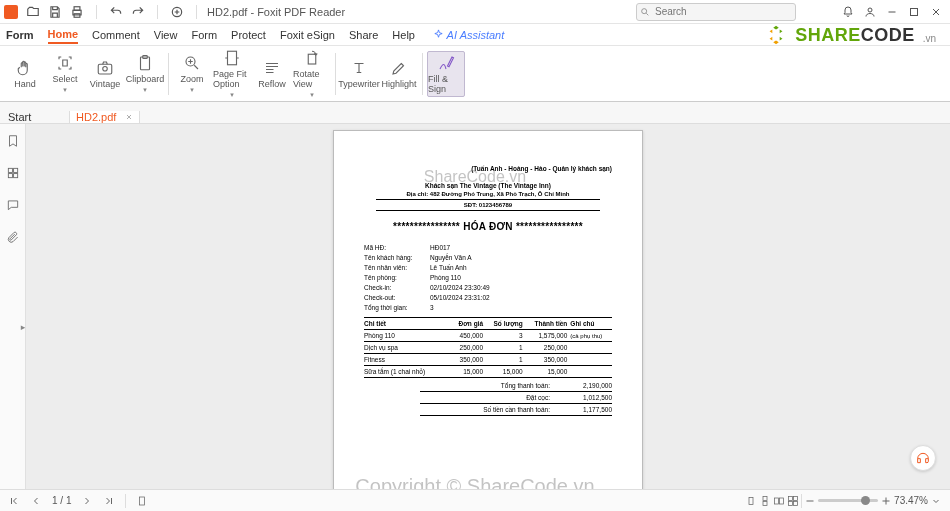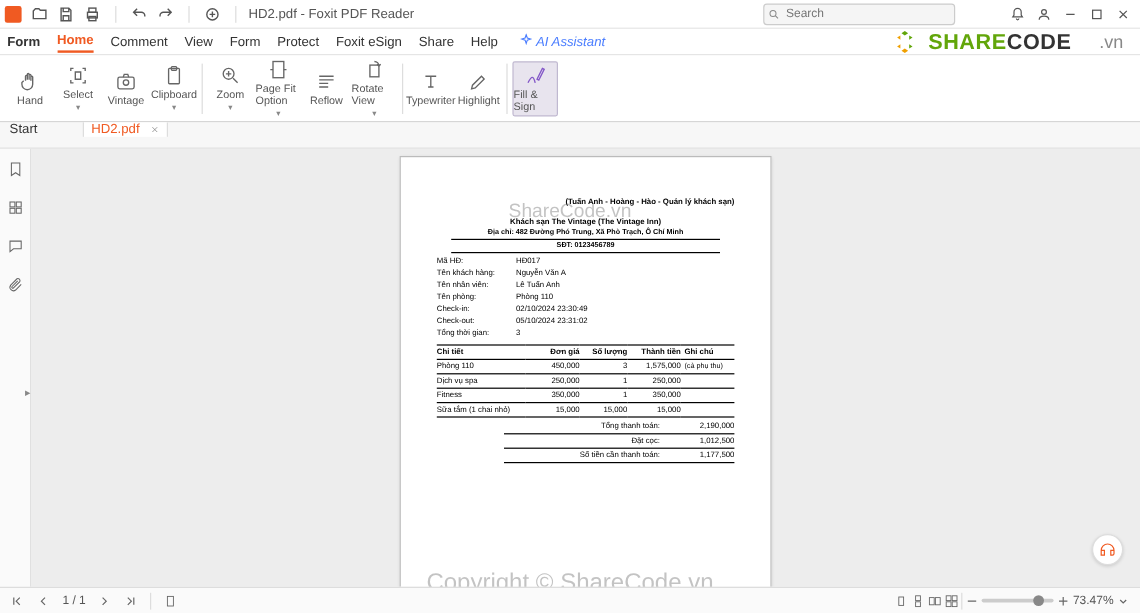--- a/index.html
+++ b/index.html
@@ -30,21 +30,21 @@
 
 .ribbon { height: 56px; display: flex; align-items: center; padding: 4px 6px; gap: 2px; border-bottom: 1px solid #ccc; }
 .ribbon .rbtn { display: flex; flex-direction: column; align-items: center; justify-content: center; width: 38px; padding: 2px 0; font-size: 9px; color: #555; gap: 2px; cursor: pointer; }
 .ribbon .rbtn svg { width: 18px; height: 18px; stroke: #666; }
 .ribbon .rbtn.fillsign { background: #e8e4ee; border: 1px solid #c0b8d0; border-radius: 2px; }
 .ribbon .rbtn.fillsign svg { stroke: #8458c8; }
 .ribbon .rsep { width: 1px; height: 42px; background: #ddd; margin: 0 2px; }
 .ribbon .rbtn .sub { font-size: 7px; color: #888; }
 
 
-.tabstrip { height: 22px; background: #f7f7f7; display: flex; align-items: flex-start; border-bottom: 1px solid #ddd; font-size: 11px; }
+.tabstrip { height: 22px; background: #f7f7f7; display: flex; align-items: flex-end; border-bottom: 1px solid #ddd; font-size: 11px; }
 .tabstrip .starttab { width: 70px; display: flex; align-items: center; padding: 0 8px; color: #333; border-right: 1px solid #ddd; }
 .tabstrip .doctab { width: 70px; display: flex; align-items: center; justify-content: space-between; padding: 0 6px; background: #fff; border-right: 1px solid #ddd; color: #f05a22; }
 .tabstrip .doctab svg { width: 8px; height: 8px; stroke: #888; }
 
 
 .workspace { position: absolute; top: 124px; left: 0; right: 0; bottom: 22px; background: #f0f0f0; display: flex; }
 .leftrail { width: 26px; background: #fafafa; border-right: 1px solid #e0e0e0; display: flex; flex-direction: column; align-items: center; padding-top: 10px; gap: 18px; position: relative; }
 .leftrail svg { width: 14px; height: 14px; stroke: #666; }
 .leftrail .handle { position: absolute; top: 50%; right: -1px; width: 6px; height: 40px; display: flex; align-items: center; justify-content: center; }
 .leftrail .handle::after { content: "▸"; font-size: 9px; color: #888; }
@@ -76,21 +76,21 @@
 .wm1, .wm2 { position: absolute; left: 50%; transform: translateX(-50%); color: #555; opacity: .35; font-family: Arial, sans-serif; pointer-events: none; white-space: nowrap; }
 .wm1 { top: 168px; font-size: 16px; }
 .wm2 { top: 475px; font-size: 20px; }
 
 
 .logo { position: absolute; top: 24px; right: 14px; display: flex; align-items: center; gap: 8px; font-family: Arial, sans-serif; }
 .logo .mark { width: 22px; height: 22px; }
 .logo .txt { font-weight: 800; font-size: 18px; letter-spacing: .5px; }
 .logo .txt .g { color: #62a60a; }
 .logo .txt .d { color: #333; }
-.logo .vn { font-size: 15px; color: #888; margin-left: 15px; align-self: flex-end; margin-bottom: 2px; }
+.logo .vn { font-size: 10px; color: #888; margin-left: 0; align-self: flex-end; margin-bottom: 2px; }
 
 
 .helpbubble { position: absolute; right: 14px; bottom: 40px; width: 26px; height: 26px; border-radius: 50%; background: #fff; border: 1px solid #ddd; box-shadow: 0 1px 3px rgba(0,0,0,.15); display: flex; align-items: center; justify-content: center; }
 .helpbubble svg { width: 16px; height: 16px; stroke: #f05a22; }
 
 
 .statusbar { position: absolute; left: 0; right: 0; bottom: 0; height: 22px; background: #fafafa; border-top: 1px solid #ddd; display: flex; align-items: center; padding: 0 8px; font-size: 10px; color: #555; gap: 10px; }
 .statusbar svg { width: 12px; height: 12px; stroke: #666; }
 .statusbar .sep { width: 1px; height: 14px; background: #ddd; }
 .statusbar .zoomctl { margin-left: auto; display: flex; align-items: center; gap: 2px; }
@@ -287,20 +287,21 @@
   </div>
   <div class="canvas">
     <div class="page">
       <div class="inner">
         <div class="topright">(Tuấn Anh - Hoàng - Hào - Quản lý khách sạn)</div>
         <div class="hotel">Khách sạn The Vintage (The Vintage Inn)</div>
         <div class="addr">Địa chỉ: 482 Đường Phó Trung, Xã Phò Trạch, Ô Chí Minh</div>
         <hr class="hrline">
         <div class="addr">SĐT: 0123456789</div>
         <hr class="hrline">
+        <div class="title">**************** HÓA ĐƠN ****************</div>
         <div class="kv">
             <span class="k">Mã HĐ:</span>
             <span>HĐ017</span>
           </div>
         <div class="kv">
             <span class="k">Tên khách hàng:</span>
             <span>Nguyễn Văn A</span>
           </div>
         <div class="kv">
             <span class="k">Tên nhân viên:</span>

